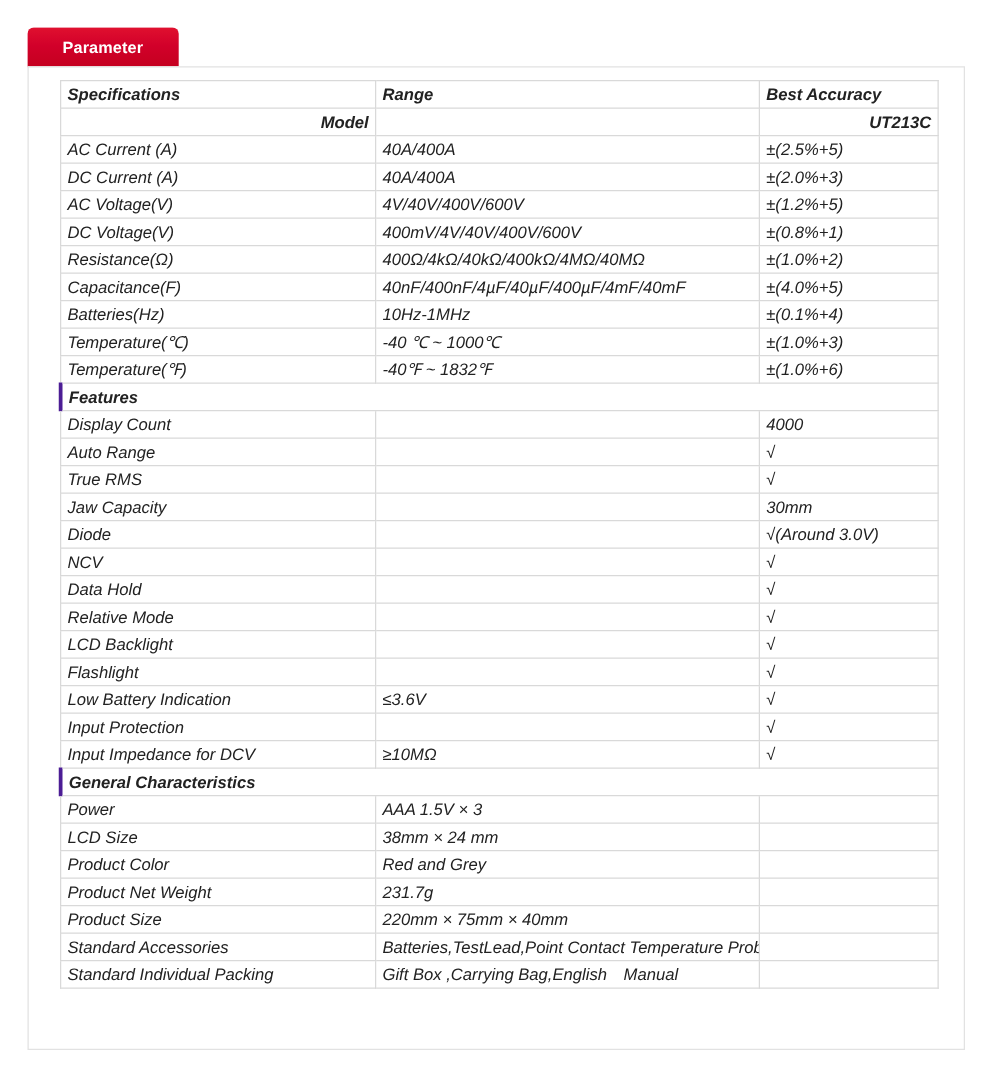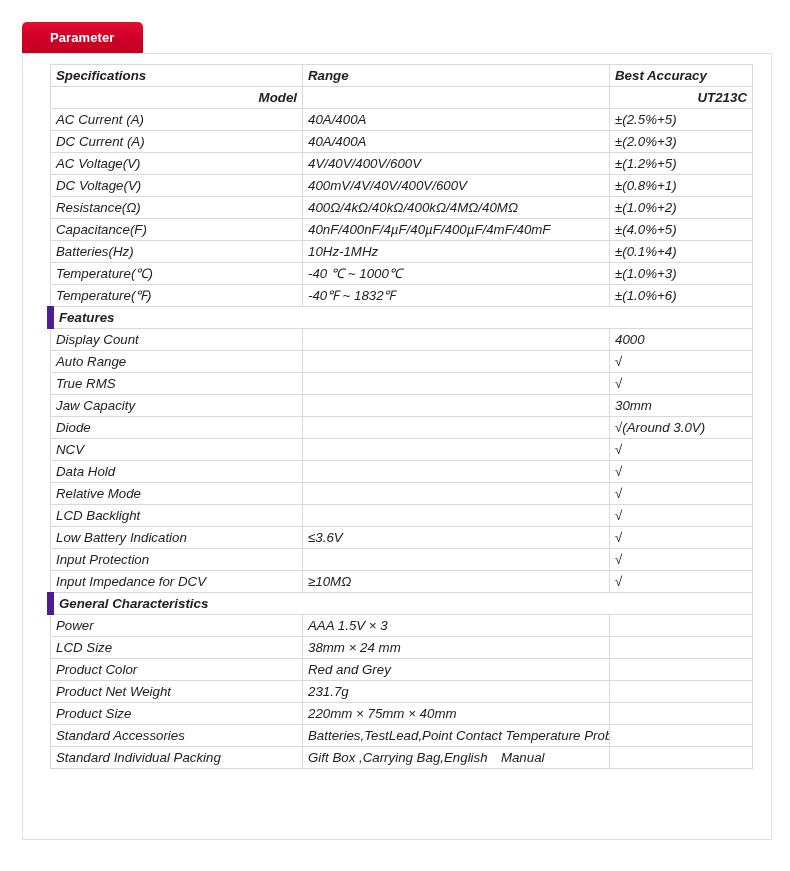--- a/index.html
+++ b/index.html
@@ -79,21 +79,21 @@
     white-space: nowrap;
     overflow: hidden;
   }
 
   .hdr td { font-weight: bold; }
   .bold-cell { font-weight: bold; text-align: right; }
 
   
   .section td {
     font-weight: bold;
-    border-left: 7px solid #4c1d95;
+    border-left: 3px solid #4c1d95;
     border-right: 1px solid #d9d9d9;
     margin-top: 20px;
   }
 
   .num-right { }
 </style>
 </head>
 <body>
 
 <div class="page">
@@ -207,20 +207,25 @@
             <td>Relative Mode</td>
             <td></td>
             <td>√</td>
           </tr>
           <tr>
             <td>LCD Backlight</td>
             <td></td>
             <td>√</td>
           </tr>
           <tr>
+            <td>Flashlight</td>
+            <td></td>
+            <td>√</td>
+          </tr>
+          <tr>
             <td>Low Battery Indication</td>
             <td>≤3.6V</td>
             <td>√</td>
           </tr>
           <tr>
             <td>Input Protection</td>
             <td></td>
             <td>√</td>
           </tr>
           <tr>

